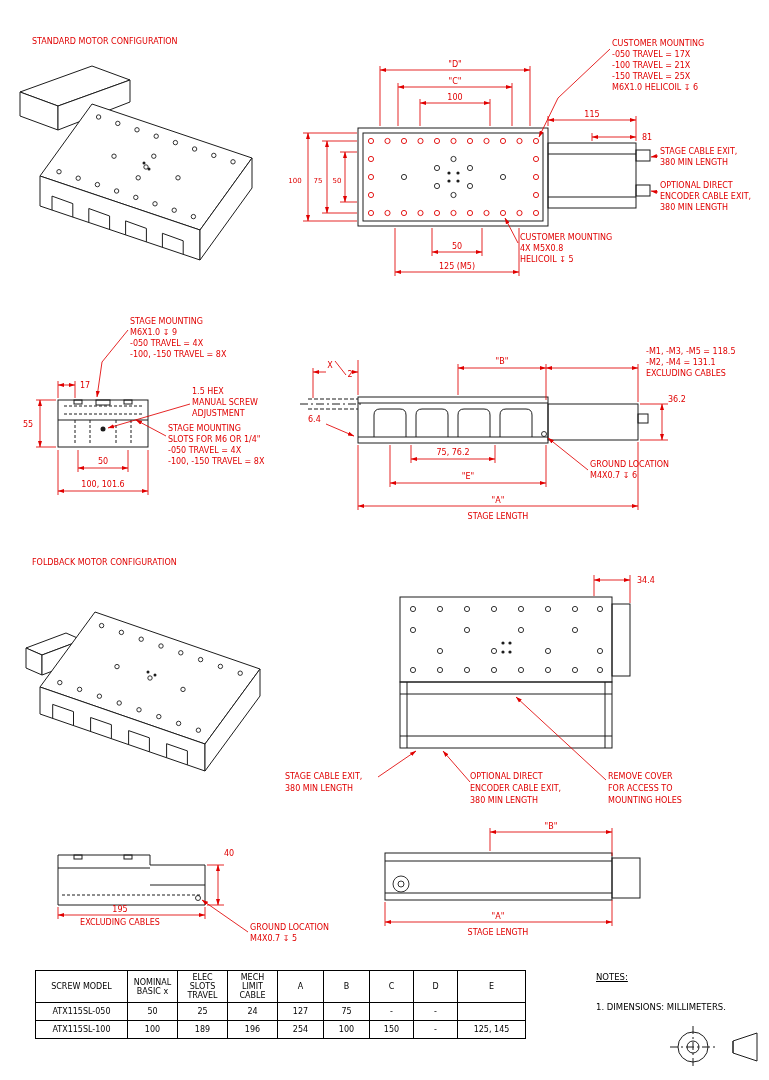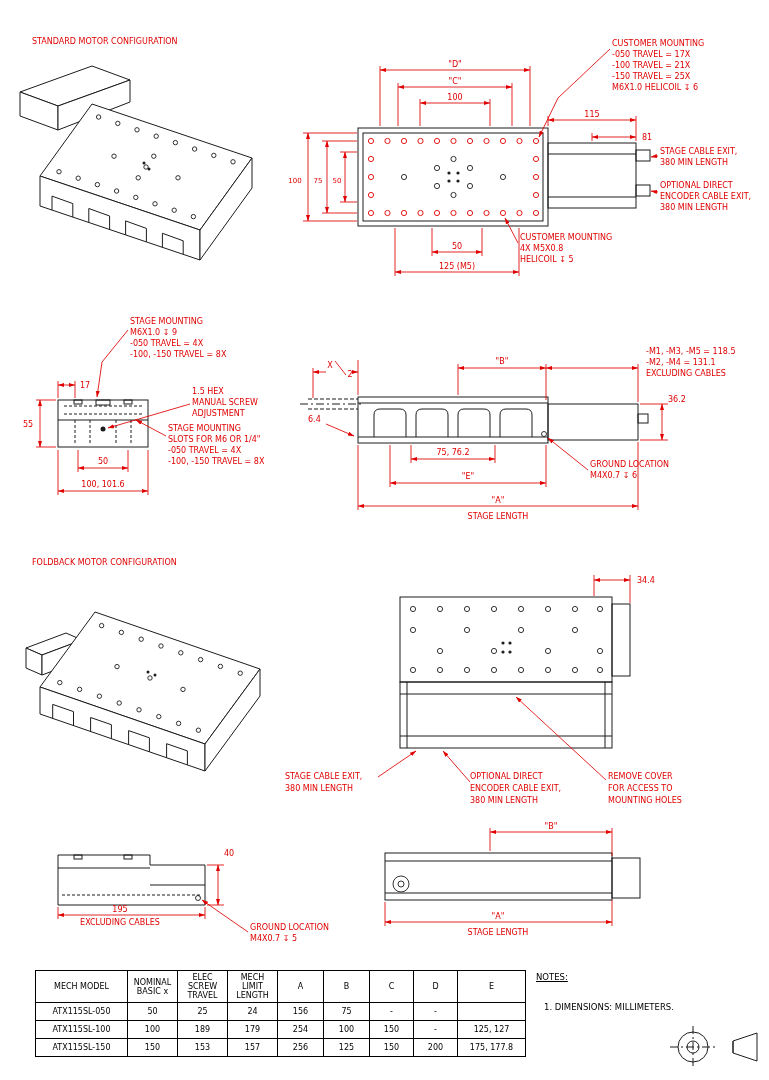--- a/index.html
+++ b/index.html
@@ -11,23 +11,23 @@
   .b{stroke:#1c1c1c;fill:none;stroke-width:1}
   .bw{stroke:#1c1c1c;fill:#fff;stroke-width:1}
   .hole{stroke:#1c1c1c;fill:none;stroke-width:.9}
   .rhole{stroke:#e00000;fill:none;stroke-width:.9}
   .dot{fill:#1c1c1c;stroke:none}
   .r{stroke:#e00000;fill:none;stroke-width:.85}
   .tablewrap{position:absolute;left:35px;top:970px}
   table{border-collapse:collapse;font-size:8px;color:#000;text-align:center;table-layout:fixed}
   th,td{border:1px solid #000;font-weight:normal;padding:2px 2px;overflow:hidden}
   td{height:13px}
-  .notes{position:absolute;left:536px;top:972px;font-size:8.5px}
+  .notes{position:absolute;left:596px;top:972px;font-size:8.5px}
   .notes .h{text-decoration:underline;margin:0 0 20px 0}
-  .notes .n{margin:8px}
+  .notes .n{margin:0}
 </style>
 </head>
 <body>
 
 <svg id="cad" width="769" height="1080" viewBox="0 0 769 1080">
   <defs>
     <marker id="ar" viewBox="0 0 10 10" refX="9.5" refY="5" markerWidth="7.5" markerHeight="7.5" orient="auto-start-reverse">
       <path d="M0,1.8 L10,5 L0,8.2 Z" fill="#e00000"></path>
     </marker>
   </defs>
@@ -459,64 +459,53 @@
         <col style="width:50px">
         <col style="width:50px">
       <col style="width:46px">
         <col style="width:46px">
         <col style="width:44px">
         <col style="width:44px">
         <col style="width:68px">
     </colgroup>
     <thead>
       <tr>
-        <th>MECH MODEL</th>
+        <th>SCREW MODEL</th>
         <th>NOMINAL BASIC x</th>
-        <th>ELEC SCREW TRAVEL</th>
-        <th>MECH LIMIT LENGTH</th>
+        <th>ELEC SLOTS TRAVEL</th>
+        <th>MECH LIMIT CABLE</th>
         <th>A</th>
         <th>B</th>
         <th>C</th>
         <th>D</th>
         <th>E</th>
       </tr>
     </thead>
     <tbody>
       <tr>
         <td>ATX115SL-050</td>
         <td>50</td>
         <td>25</td>
         <td>24</td>
-        <td>156</td>
+        <td>127</td>
         <td>75</td>
         <td>-</td>
         <td>-</td>
         <td></td>
       </tr>
       <tr>
         <td>ATX115SL-100</td>
         <td>100</td>
         <td>189</td>
-        <td>179</td>
+        <td>196</td>
         <td>254</td>
         <td>100</td>
         <td>150</td>
         <td>-</td>
-        <td>125, 127</td>
-      </tr>
-      <tr>
-        <td>ATX115SL-150</td>
-        <td>150</td>
-        <td>153</td>
-        <td>157</td>
-        <td>256</td>
-        <td>125</td>
-        <td>150</td>
-        <td>200</td>
-        <td>175, 177.8</td>
+        <td>125, 145</td>
       </tr>
     </tbody>
   </table>
 </div>
 
 <div class="notes">
   <p class="h">NOTES:</p>
   <p class="n">1. DIMENSIONS: MILLIMETERS.</p>
 </div>
 

